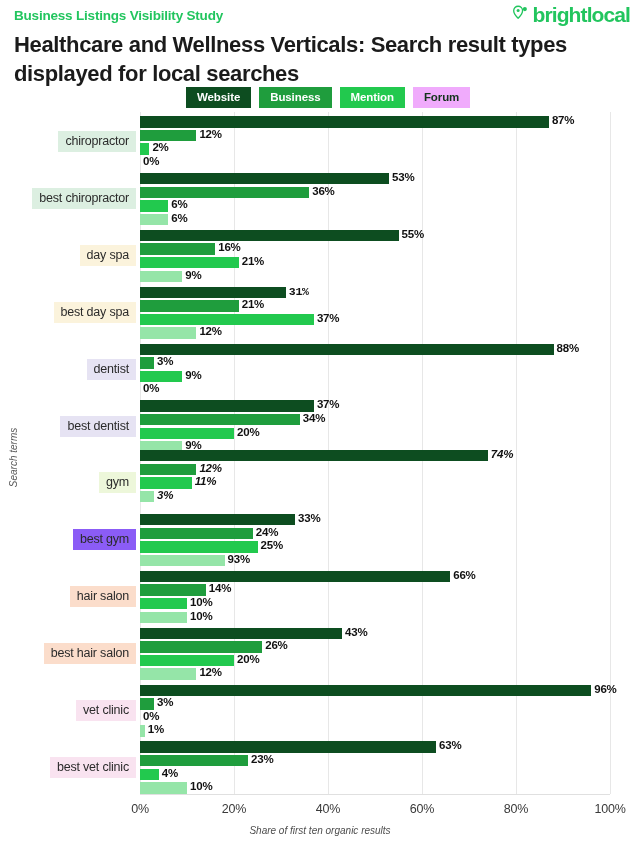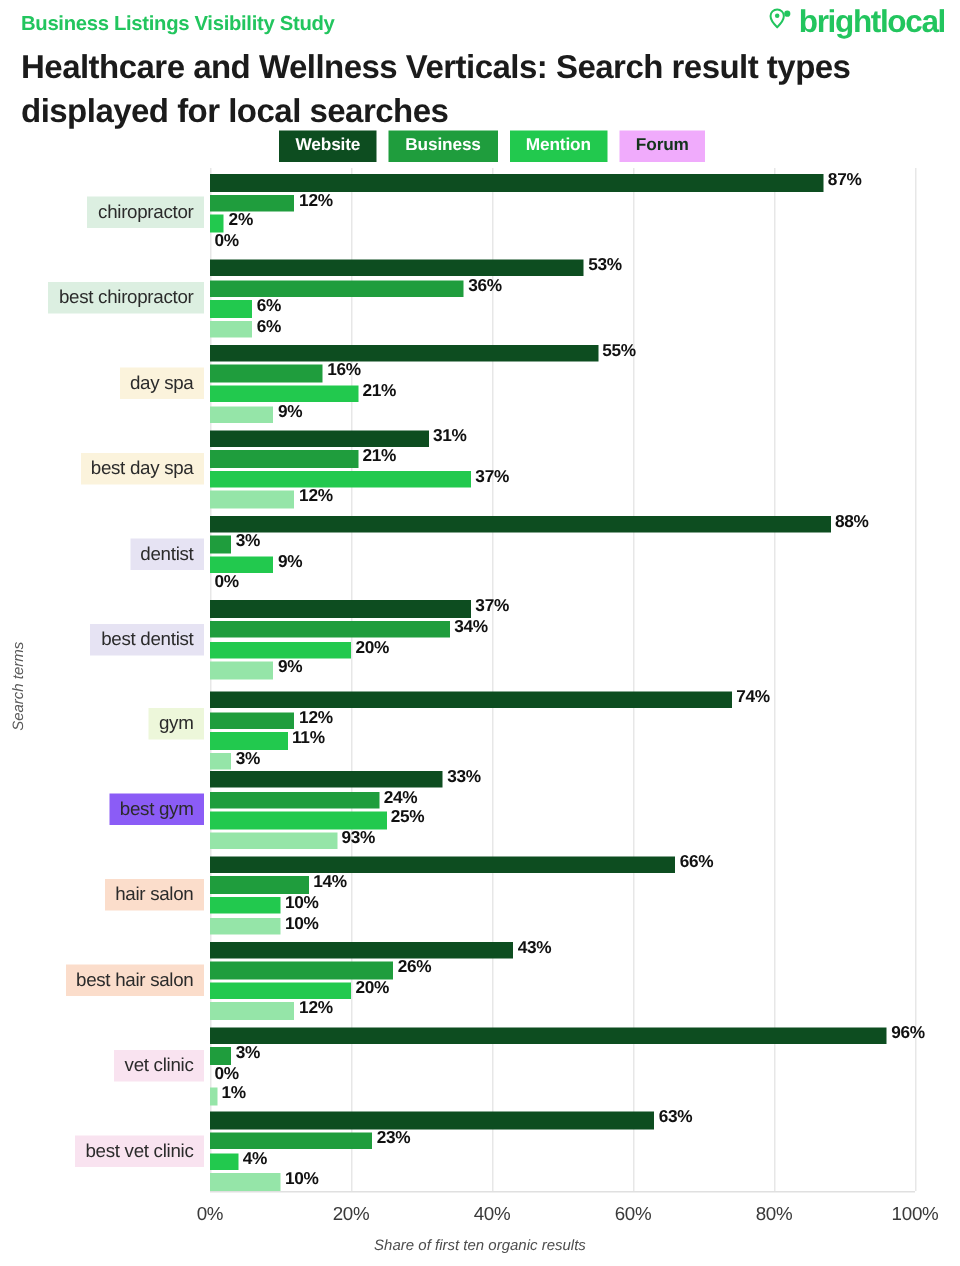--- a/index.html
+++ b/index.html
@@ -190,21 +190,21 @@
             <div class="bar-label" style="left: 101.7px;">21%</div>
           </div>
           <div class="bar-row">
             <div class="bar" style="width: 42.3px; height: 11.4px; background: rgb(149, 229, 168);"></div>
             <div class="bar-label" style="left: 45.3px;">9%</div>
           </div>
         </div>
         <div class="group" style="top: 173.717px; height: 54.4px;">
           <div class="bar-row">
             <div class="bar" style="width: 145.7px; height: 11.4px; background: rgb(13, 77, 32);"></div>
-            <div class="bar-label" style="left: 148.7px;">31%</div>
+            <div class="bar-label" style="left: 148.7px; font-family: Liberation Mono, monospace;">31%</div>
           </div>
           <div class="bar-row">
             <div class="bar" style="width: 98.7px; height: 11.4px; background: rgb(31, 157, 61);"></div>
             <div class="bar-label" style="left: 101.7px;">21%</div>
           </div>
           <div class="bar-row">
             <div class="bar" style="width: 173.9px; height: 11.4px; background: rgb(34, 201, 78);"></div>
             <div class="bar-label" style="left: 176.9px;">37%</div>
           </div>
           <div class="bar-row">
@@ -240,21 +240,21 @@
           </div>
           <div class="bar-row">
             <div class="bar" style="width: 94px; height: 11.4px; background: rgb(34, 201, 78);"></div>
             <div class="bar-label" style="left: 97px;">20%</div>
           </div>
           <div class="bar-row">
             <div class="bar" style="width: 42.3px; height: 11.4px; background: rgb(149, 229, 168);"></div>
             <div class="bar-label" style="left: 45.3px;">9%</div>
           </div>
         </div>
-        <div class="group" style="top: 348px; height: 54.4px;">
+        <div class="group" style="top: 337px; height: 54.4px; font-style: italic;">
           <div class="bar-row">
             <div class="bar" style="width: 347.8px; height: 11.4px; background: rgb(13, 77, 32);"></div>
             <div class="bar-label" style="left: 350.8px;">74%</div>
           </div>
           <div class="bar-row">
             <div class="bar" style="width: 56.4px; height: 11.4px; background: rgb(31, 157, 61);"></div>
             <div class="bar-label" style="left: 59.4px;">12%</div>
           </div>
           <div class="bar-row">
             <div class="bar" style="width: 51.7px; height: 11.4px; background: rgb(34, 201, 78);"></div>

